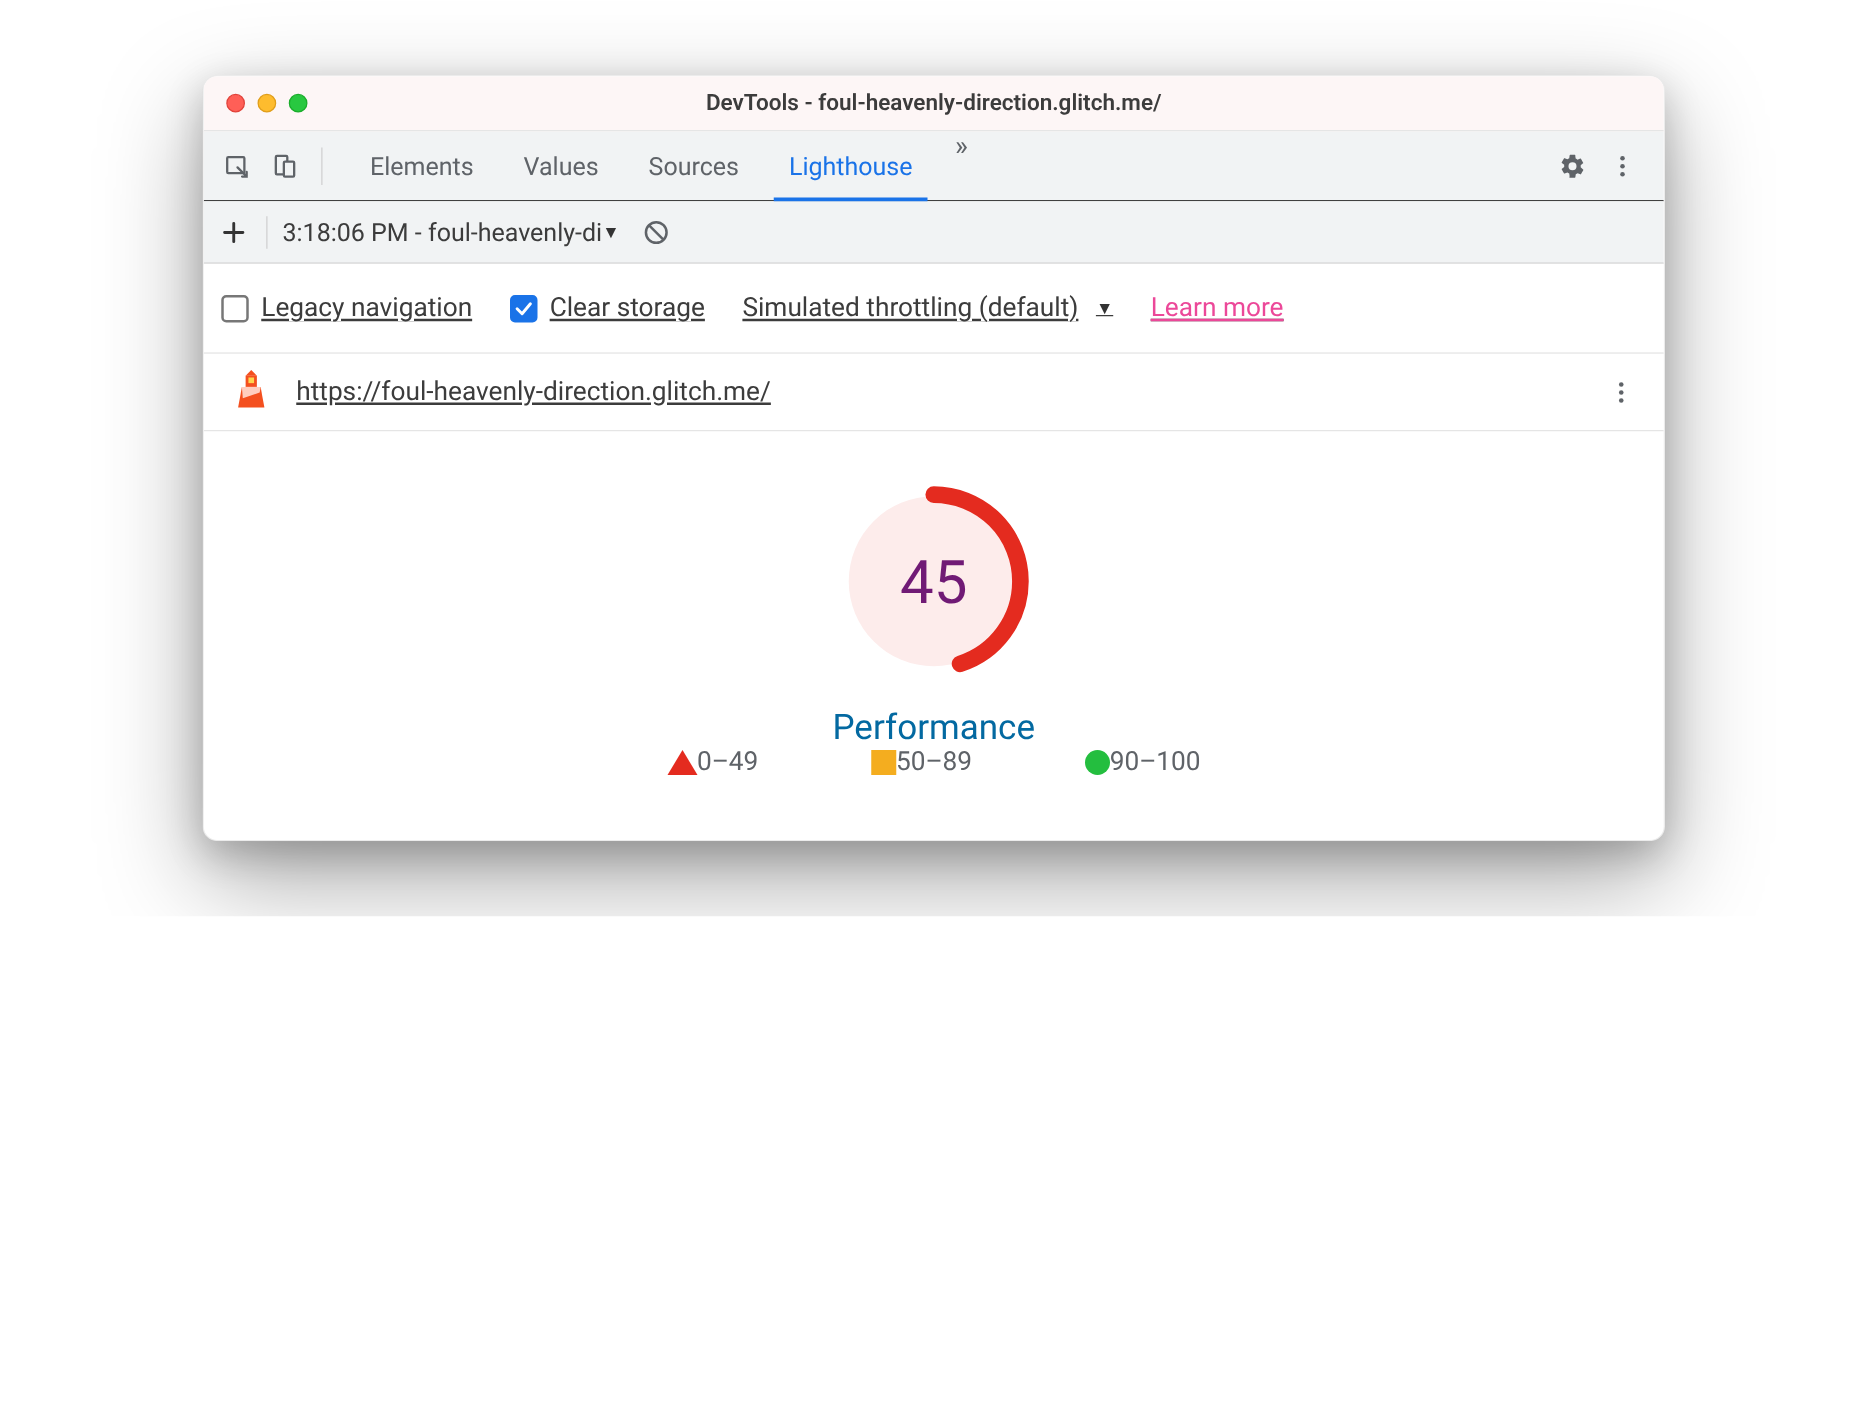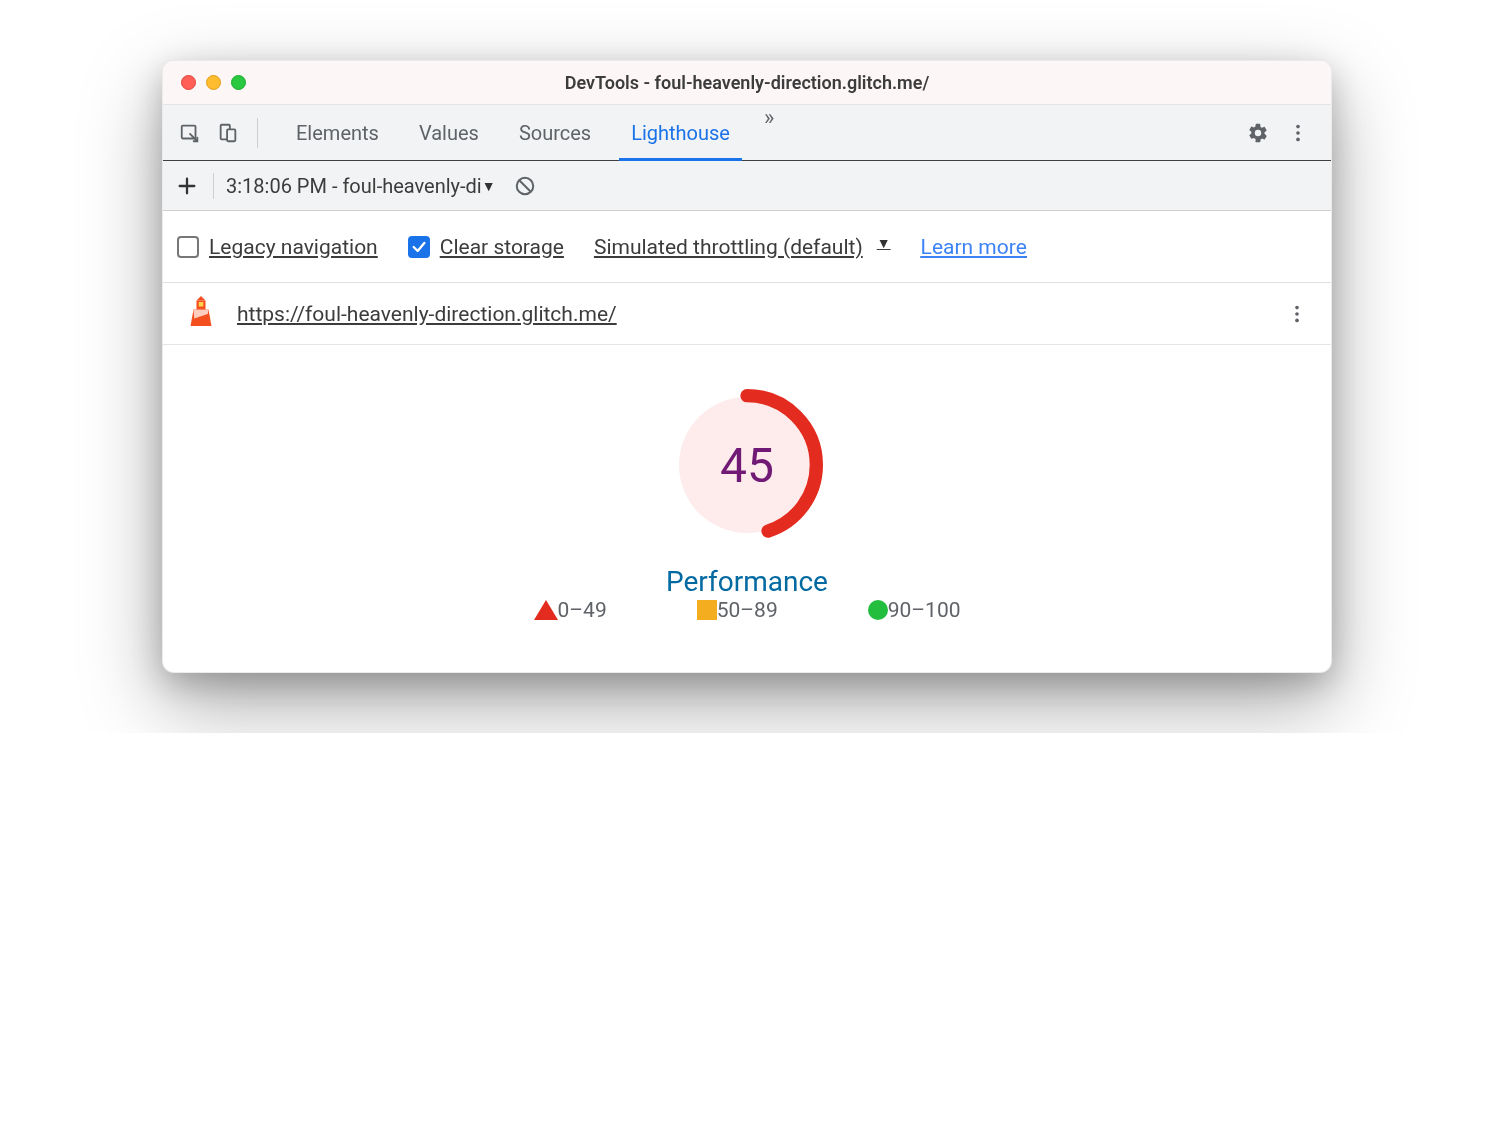--- a/index.html
+++ b/index.html
@@ -133,22 +133,22 @@
   border-radius: 4px;
   display: flex; align-items: center; justify-content: center;
   background: #fff;
 }
 .cbx.checked {
   background: #1a73e8;
   border-color: #1a73e8;
   color: #fff;
 }
 .cbx.checked svg { width: 16px; height: 16px; }
-.throttle-wrap { display: flex; align-items: flex-start; gap: 14px; }
-.learn-more { text-decoration: underline; color: #3b82f6; }
+.throttle-wrap { display: flex; align-items: center; gap: 14px; }
+.learn-more { text-decoration: underline; color: #ec4899; }
 
 .url-row {
   height: 62px;
   background: #fff;
   border-bottom: 1px solid #e5e5e5;
   display: flex;
   align-items: center;
   padding: 0 20px;
   gap: 18px;
   font-size: 21px;

